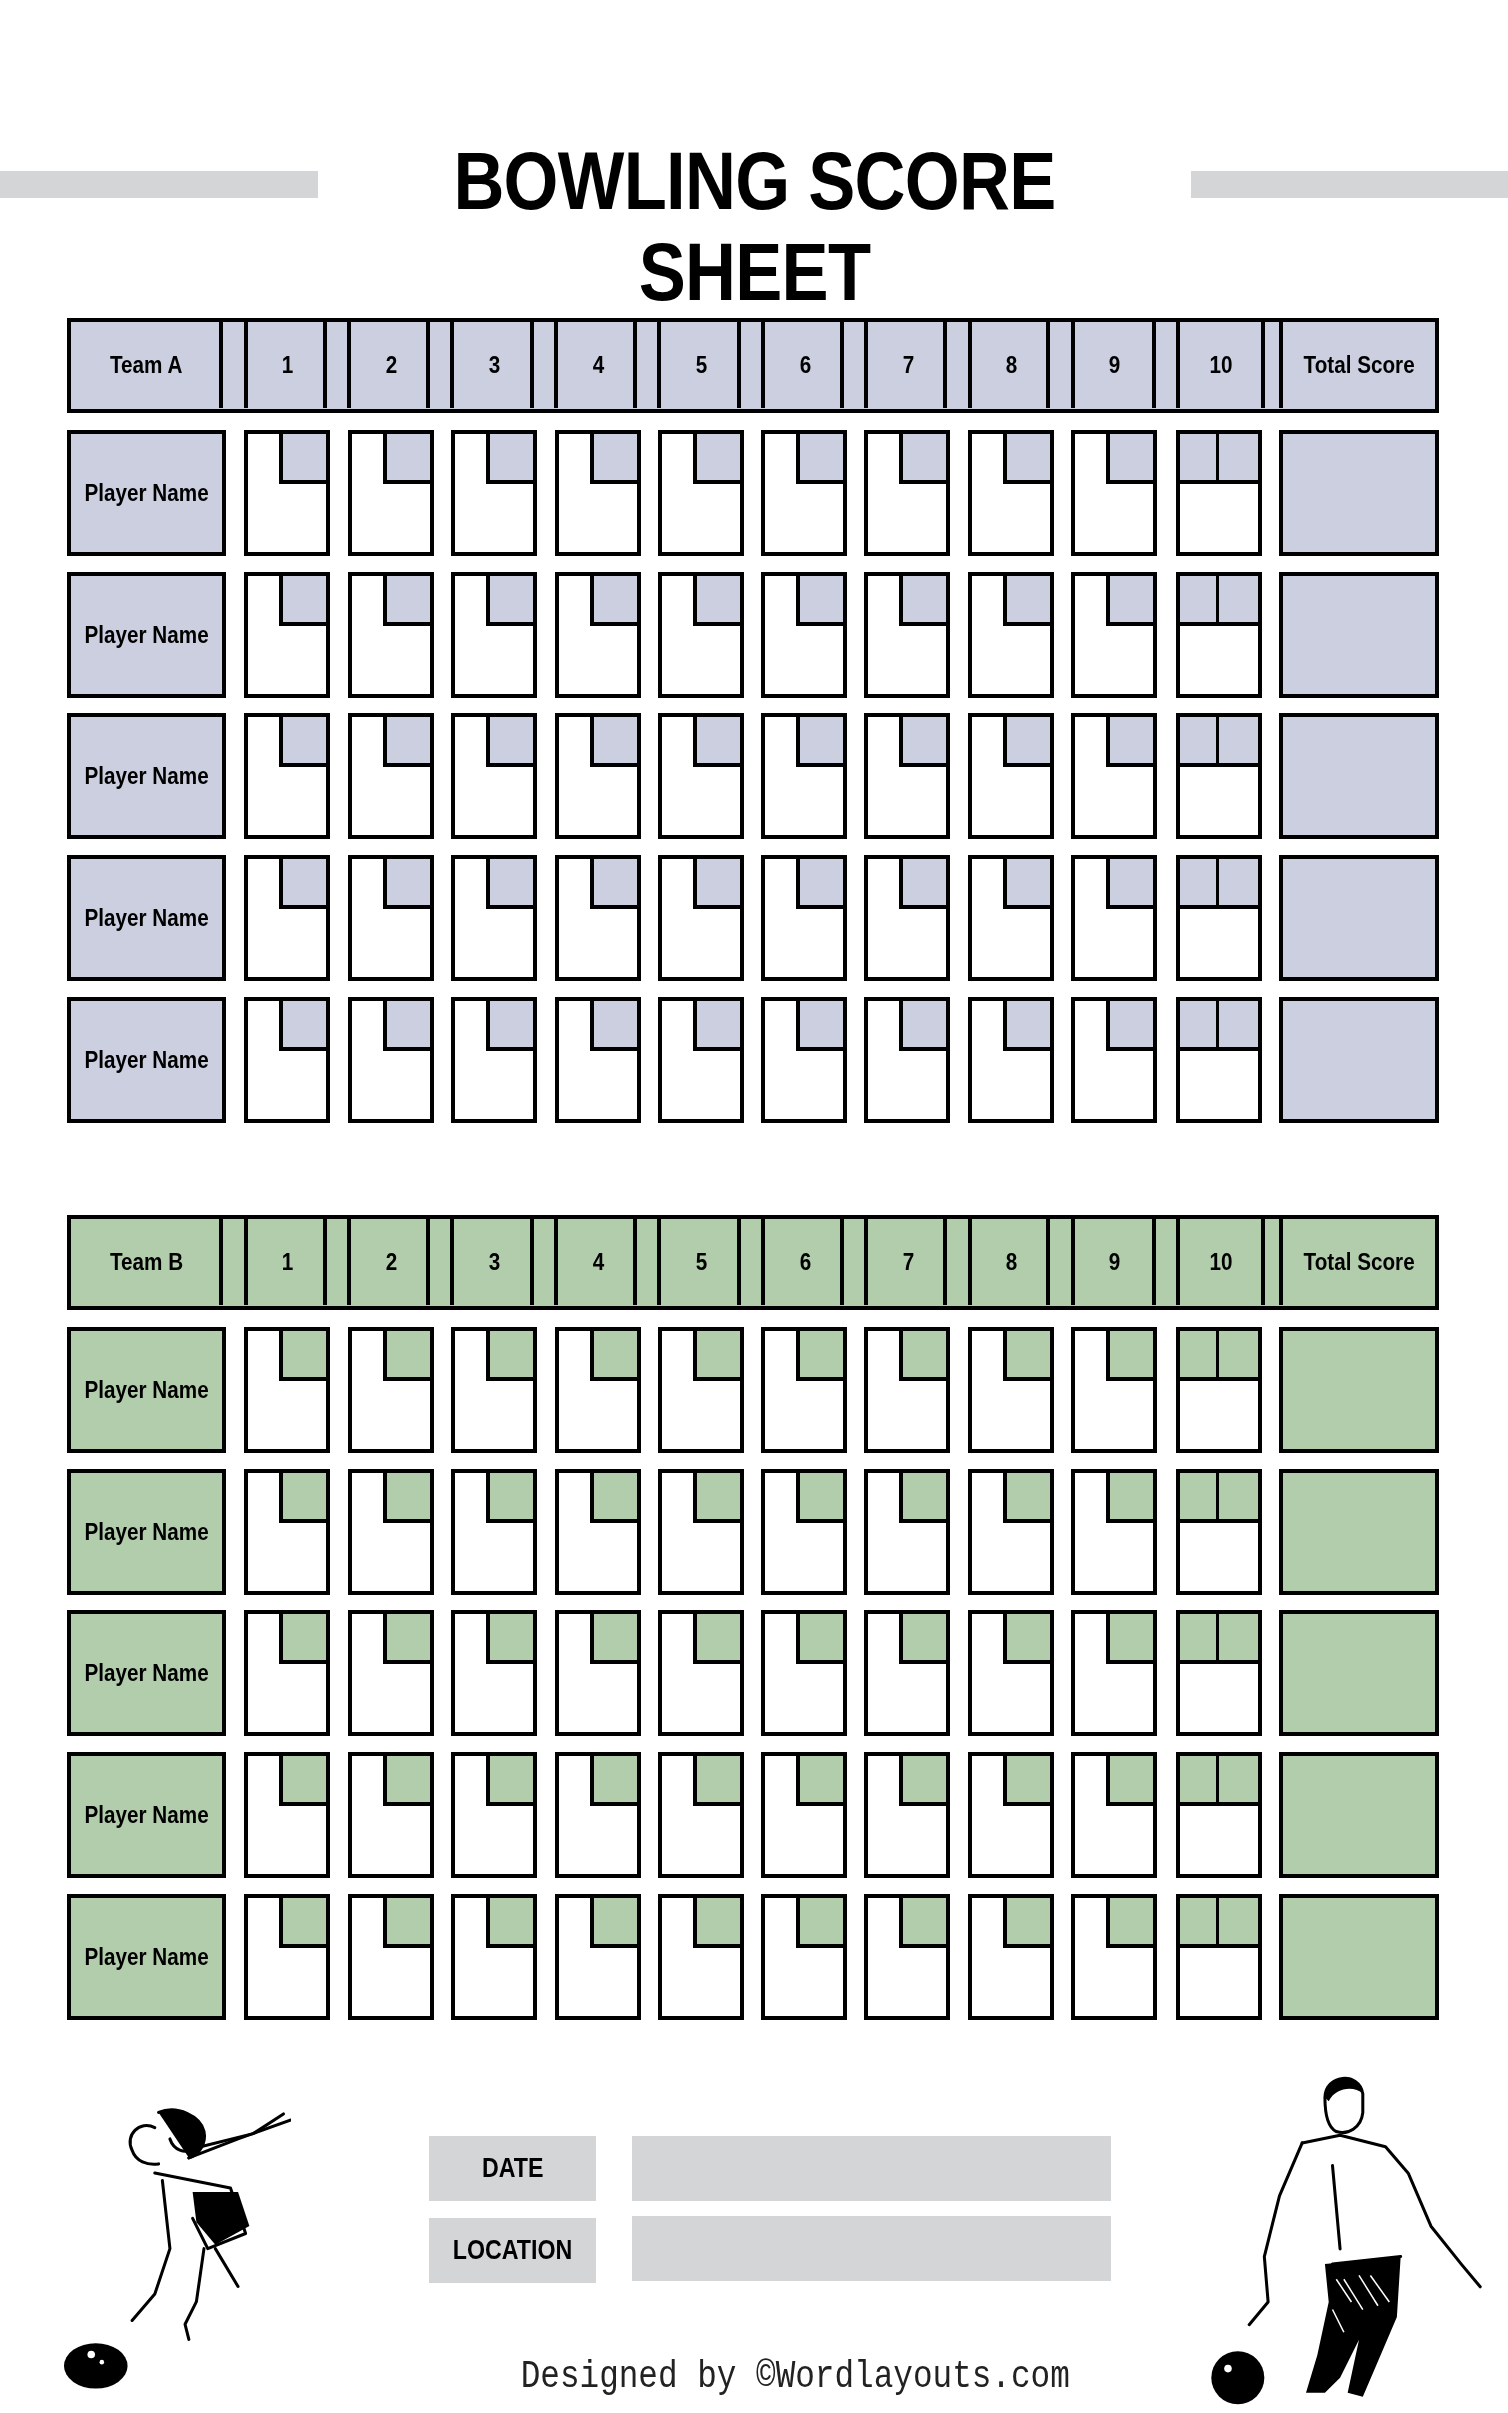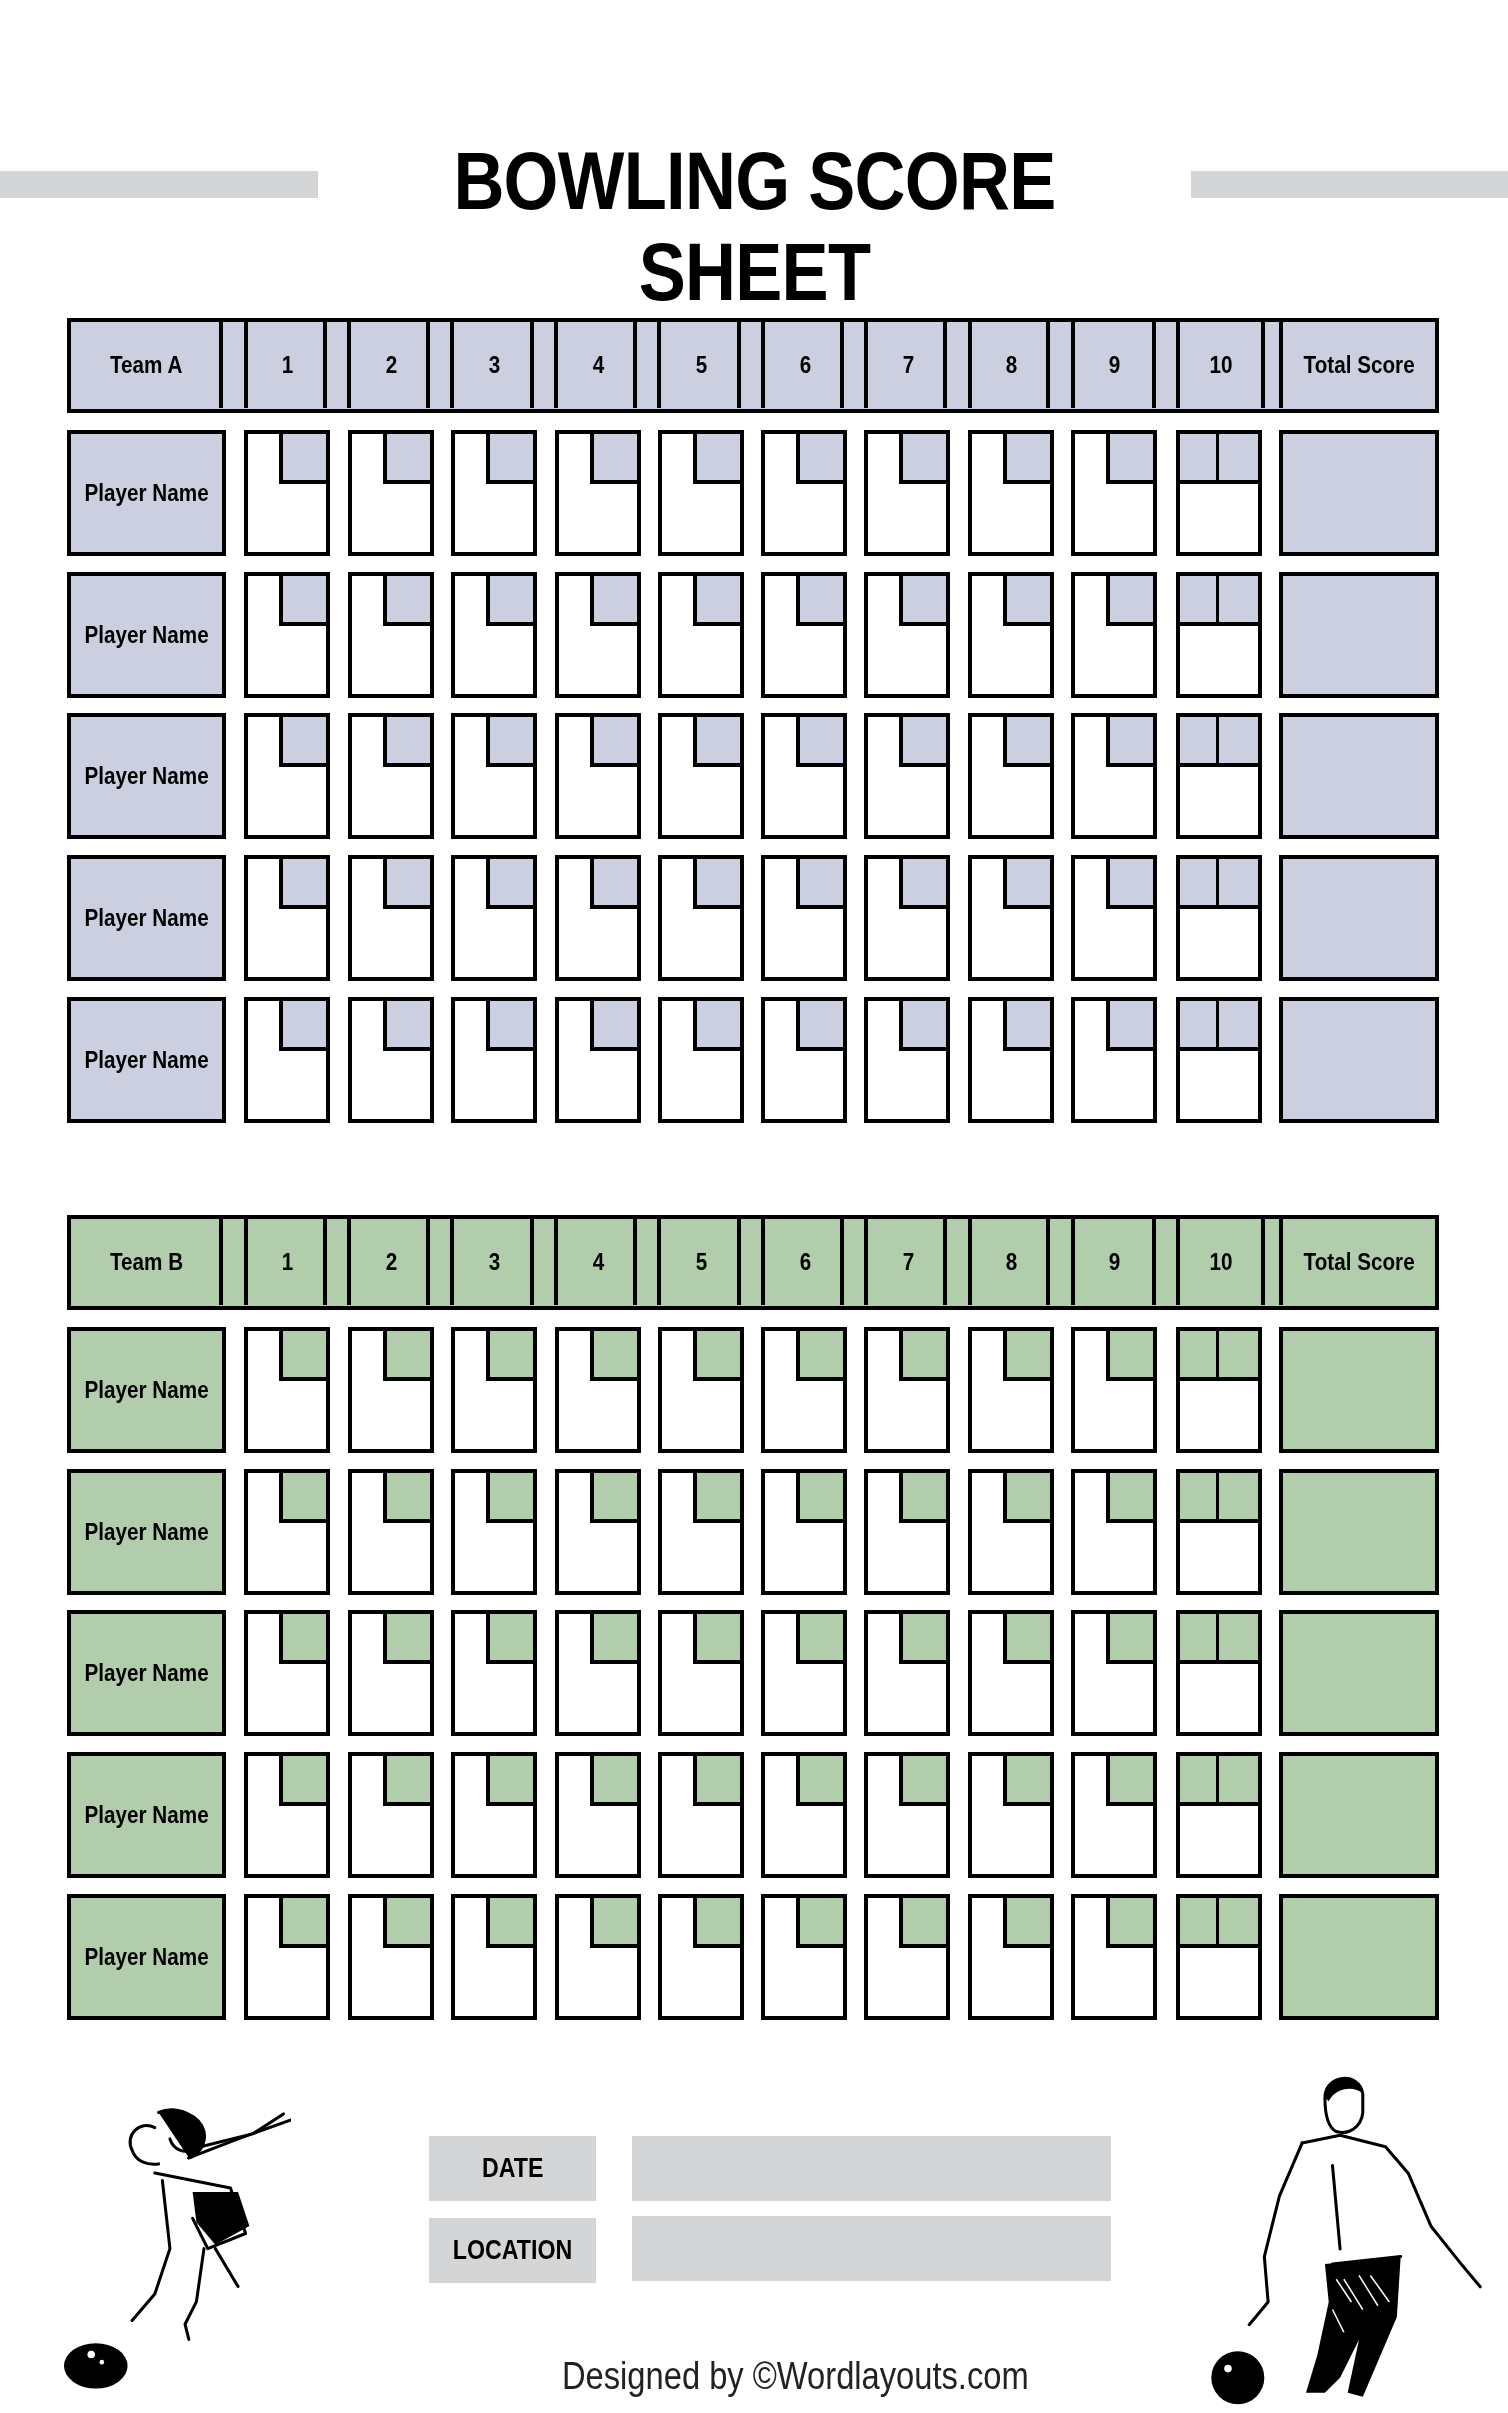--- a/index.html
+++ b/index.html
@@ -24,21 +24,21 @@
   .frame10 .b1 { position:absolute; left:0; top:0; width:39px; height:50px; box-sizing:border-box; border-bottom:4.5px solid #000; border-right:3.8px solid #000; }
   .frame10 .b2 { position:absolute; right:0; top:0; width:39px; height:50px; box-sizing:border-box; border-bottom:4.5px solid #000; }
   .total-cell { position:absolute; top:0; left:1212px; width:160px; height:126px; box-sizing:border-box; border:4.5px solid #000; }
 
   .teamA .tint { background:#cbcfe0; }
   .teamB .tint { background:#b2cdab; }
 
   .info-label { position:absolute; left:429px; width:167px; height:65px; background:#d4d5d7; display:flex; align-items:center; justify-content:center; font-weight:bold; font-size:27px; }
   .info-label span { display:inline-block; transform:scaleX(0.86); }
   .info-field { position:absolute; left:632px; width:479px; height:65px; background:#d4d5d7; border:none; outline:none; padding:0; }
-  .footer { position:absolute; top:2355px; left:454px; width:682px; text-align:center; font-size:38px; color:#222; }
+  .footer { position:absolute; top:2355px; left:454px; width:682px; text-align:center; font-size:38px; color:#222;font-family:Liberation Mono, monospace; }
   .footer span { display:inline-block; transform:scaleX(0.86); }
 
   .illus { position:absolute; }
 </style>
 </head>
 <body>
 
 <div class="title-bar left"></div>
 <div class="title">BOWLING SCORE SHEET</div>
 <div class="title-bar right"></div>

